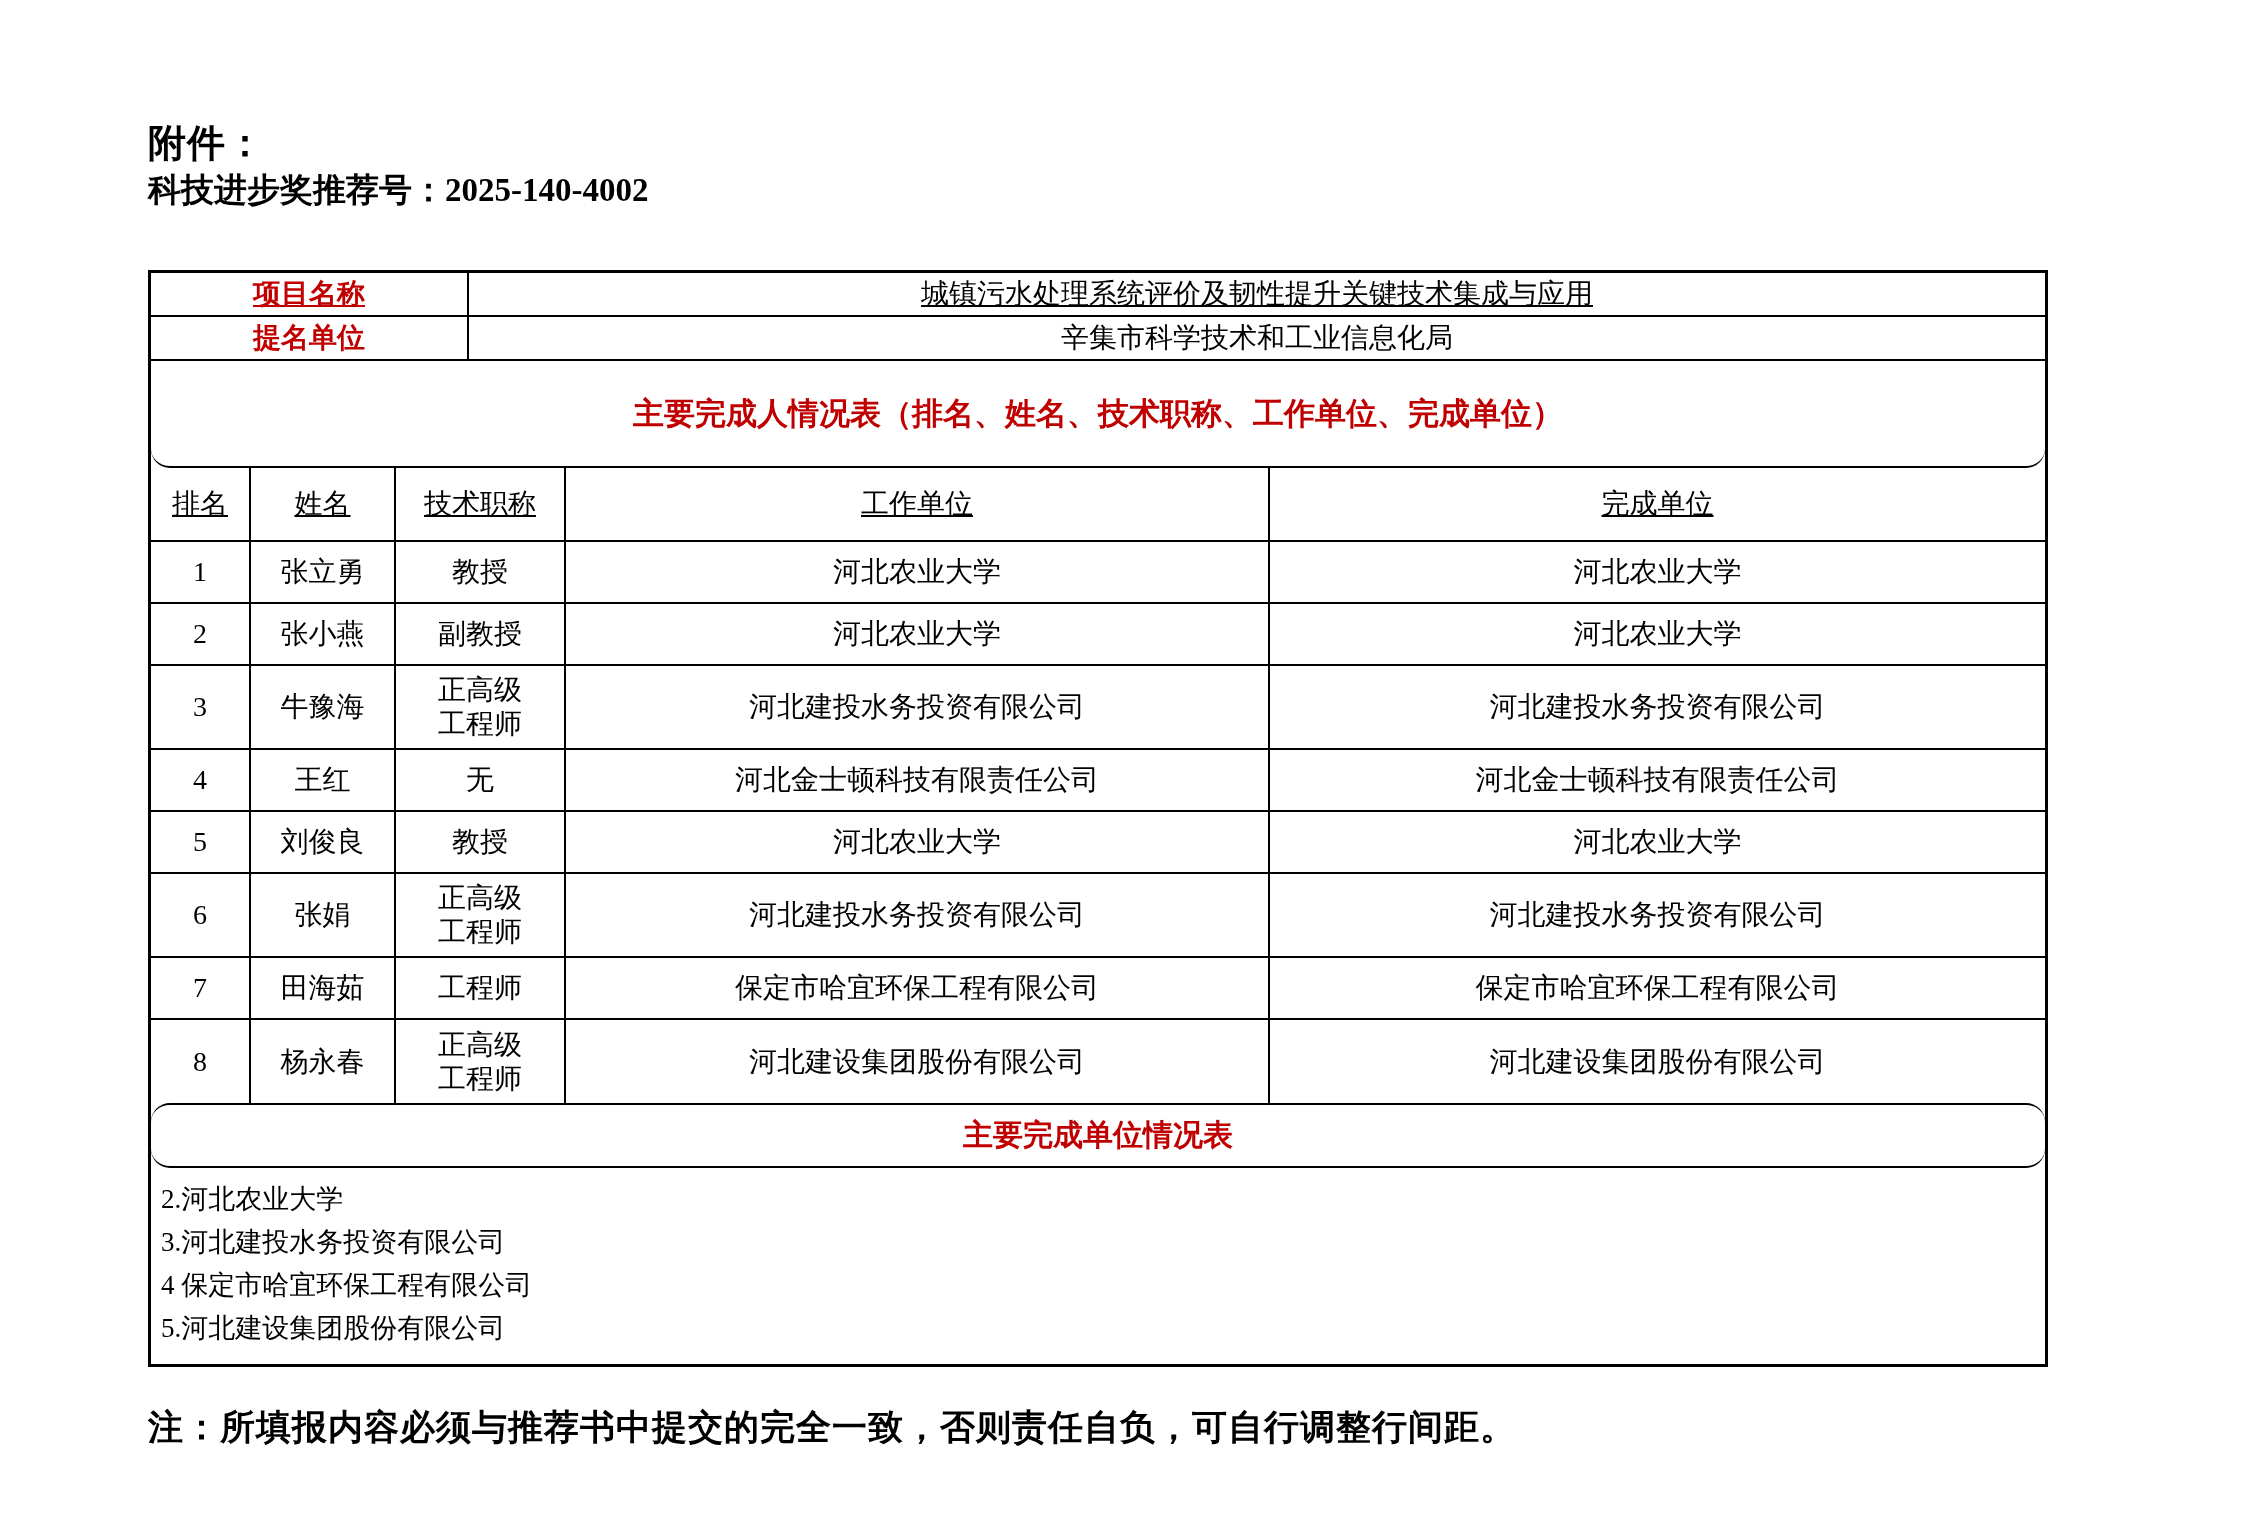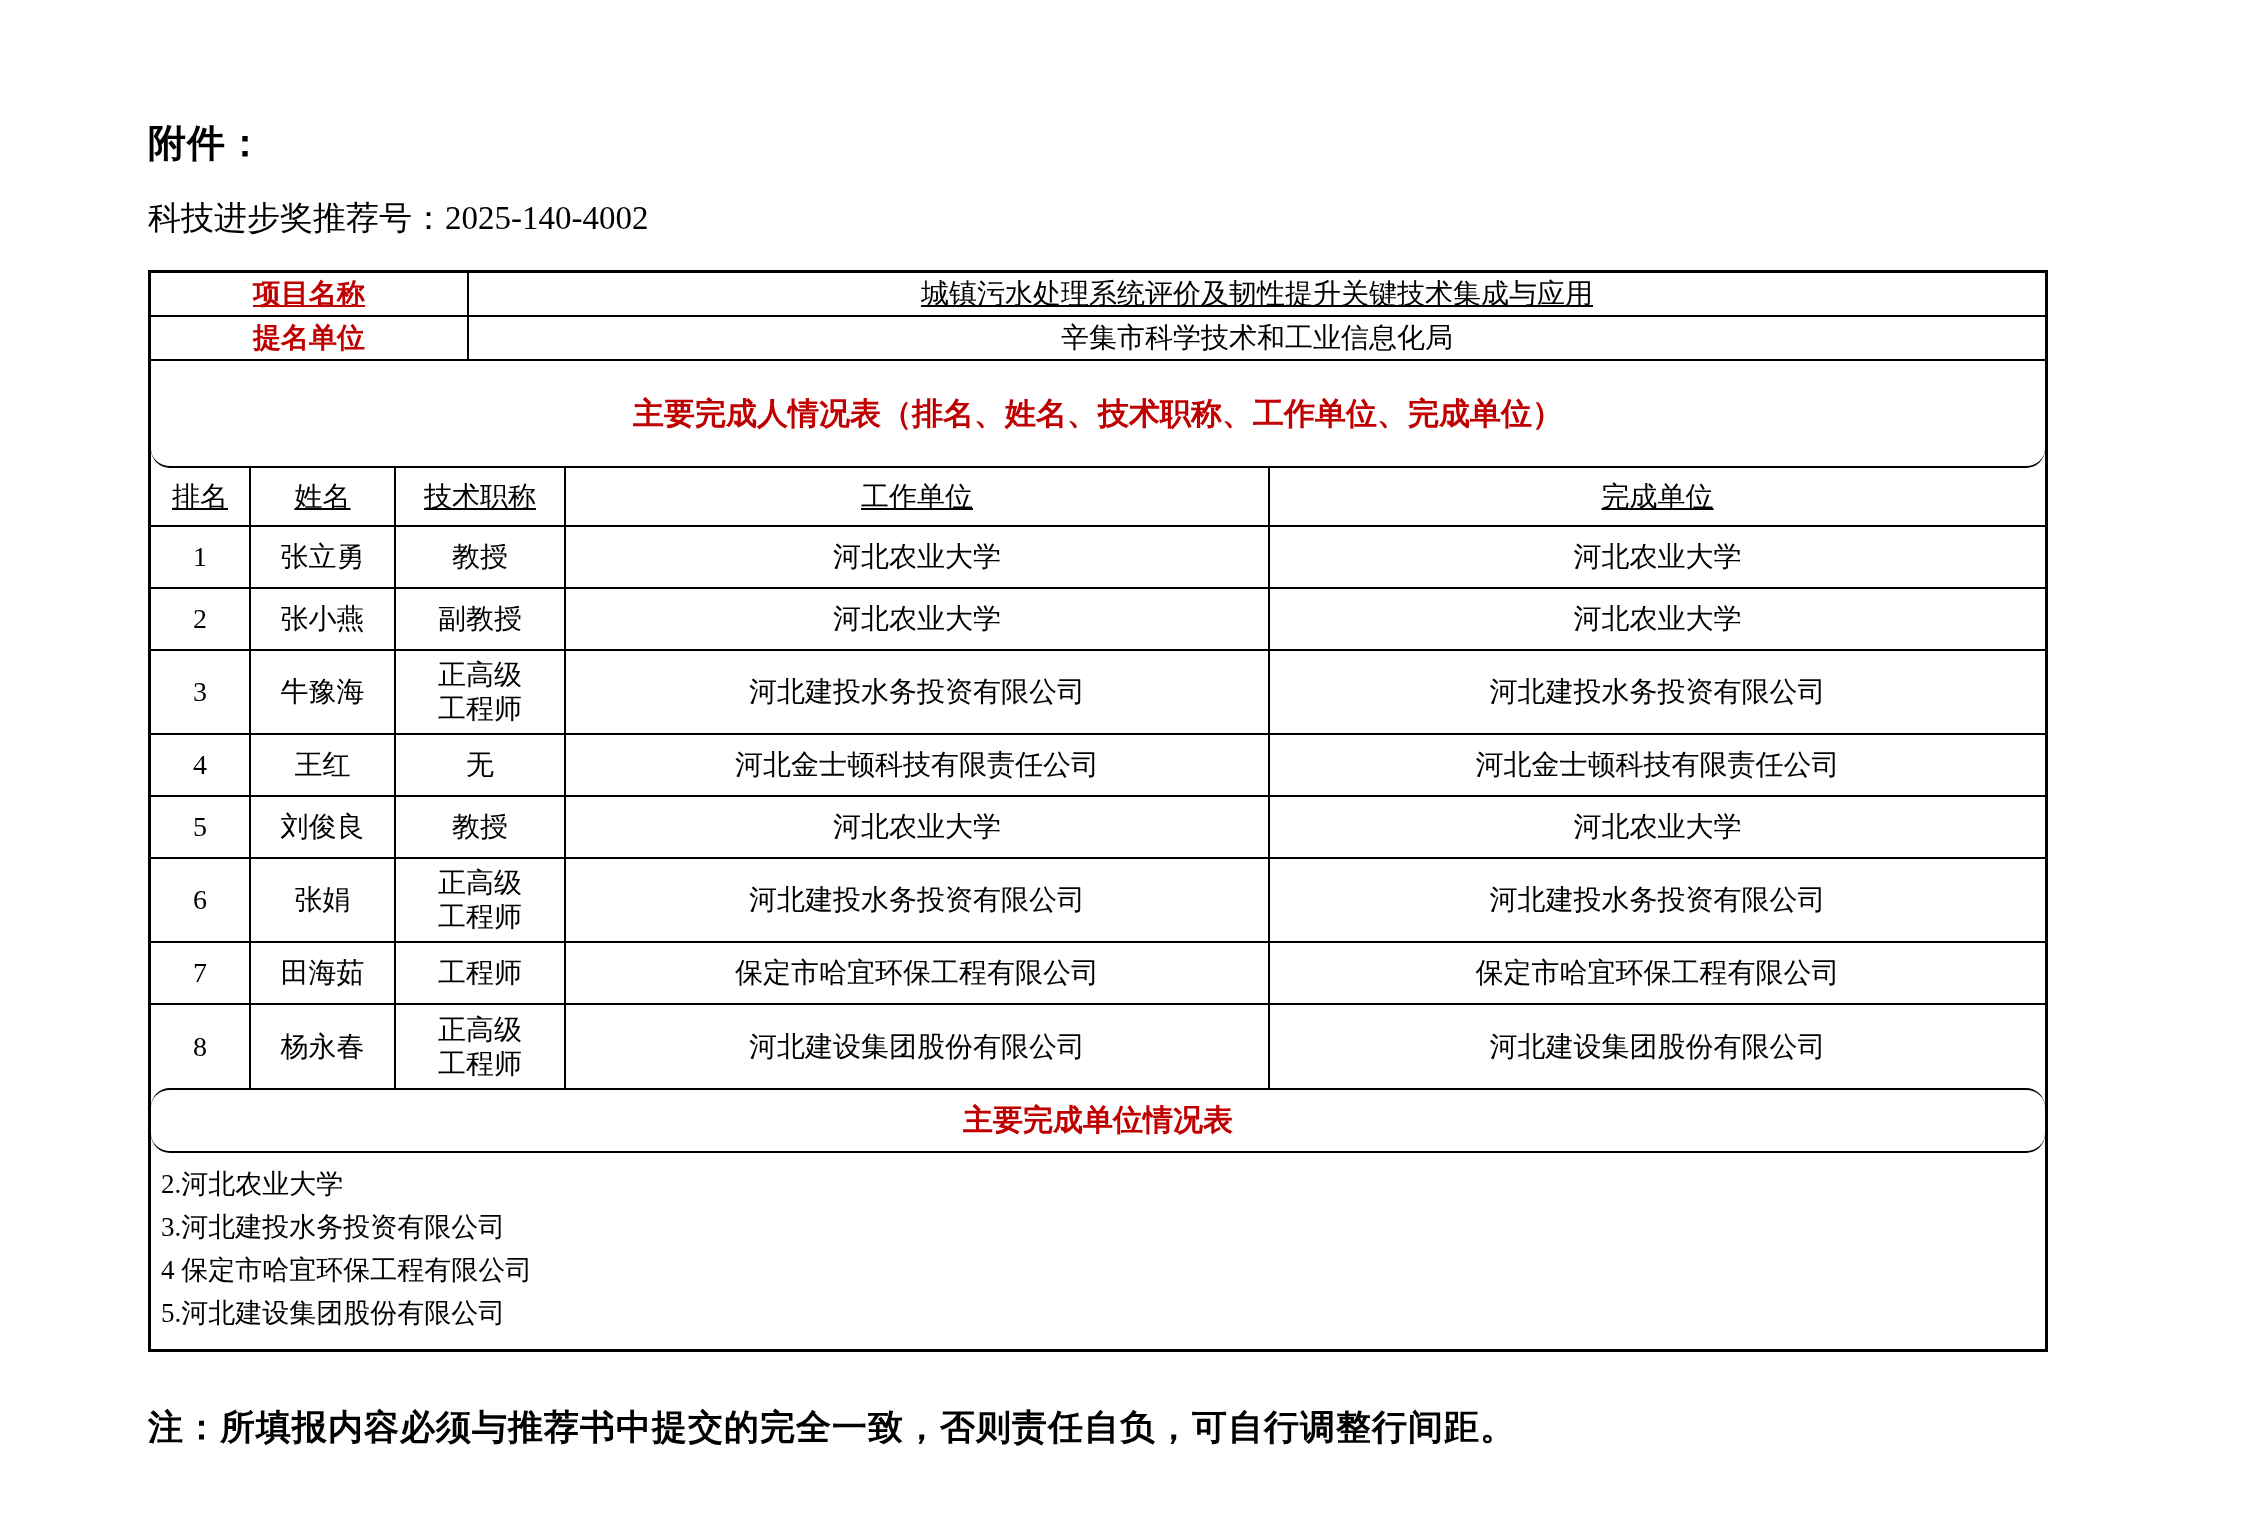--- a/index.html
+++ b/index.html
@@ -21,23 +21,23 @@
     left: 148px;
     top: 84px;
     font-size: 38px;
     font-weight: bold;
     letter-spacing: 1px;
     margin-top: 34px;
   }
   .rec-heading {
     position: absolute;
     left: 148px;
-    top: 196px;
+    top: 168px;
     font-size: 33px;
-    font-weight: normal;
+    font-weight: bold;
   }
   .doc-table {
     position: absolute;
     left: 148px;
     top: 270px;
     width: 1900px;
     border: 3px solid #000000;
     box-sizing: border-box;
     background: #ffffff;
   }
@@ -75,21 +75,21 @@
     color: #C00000;
     font-size: 31px;
     font-weight: bold;
     text-align: center;
     border-radius: 19px;
   }
   .red-band.sub {
     height: 61px;
     font-size: 30px;
   }
-  .t-main tr.hdr th { height: 58px; font-weight: normal; }
+  .t-main tr.hdr th { height: 73px; font-weight: normal; }
   .t-main tr.person td { height: 62px; line-height: 1.2; }
   .t-main tr.person.tall td { height: 84px; }
   .t-main td.title-cell { padding: 2px 32px; line-height: 1.3; }
   .t-main tr:last-child td { border-bottom: none; }
   .unit-list {
     padding: 10px 8px 14px 10px;
     text-align: left;
   }
   .unit-list .unit-item {
     font-size: 27px;

